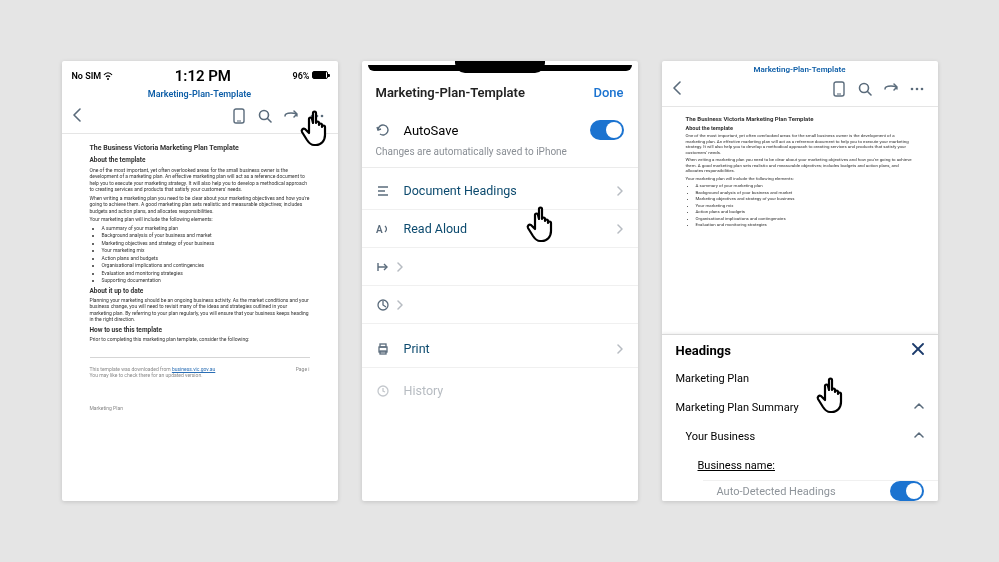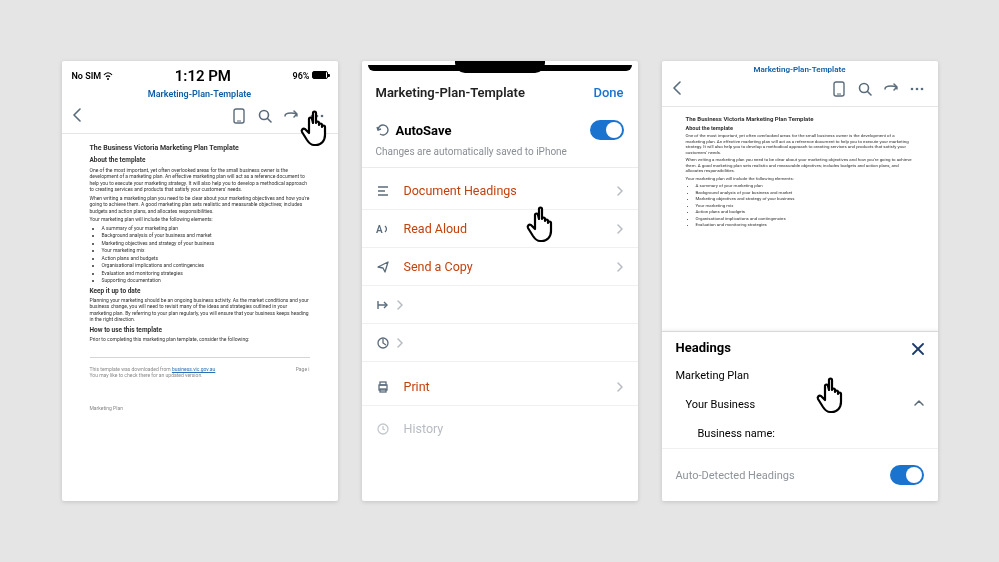--- a/index.html
+++ b/index.html
@@ -97,33 +97,33 @@
   .notch-bar .notch{position:absolute;left:50%;transform:translateX(-50%);top:0;width:90px;height:12px;background:#000;border-radius:0 0 10px 10px;}
   .sheet-title{flex:1;font-size:13px;font-weight:600;color:#222;}
   .done{font-size:13px;font-weight:500;color:#1b73d0;}
   .autosave-row{
     display:flex;
     align-items:center;
     padding:8px 14px 2px 14px;
   }
   .autosave-row .ico{width:20px;color:#5a6b7b;display:flex;align-items:center;}
   .autosave-row .ico svg{width:14px;height:14px;}
-  .autosave-row .label{font-size:13px;font-weight:700;flex:1;margin-left:0;}
+  .autosave-row .label{font-size:13px;font-weight:400;flex:1;margin-left:8px;}
   .toggle{width:34px;height:20px;background:#1b73d0;border-radius:10px;position:relative;}
   .toggle::after{content:"";position:absolute;right:2px;top:2px;width:16px;height:16px;background:#fff;border-radius:50%;}
   .autosave-hint{font-size:10px;color:#8a8f95;padding:4px 14px 10px 14px;border-bottom:1px solid #ebebeb;margin-bottom:4px;}
   .menu-item{
     display:flex;
     align-items:center;
     padding:9px 14px;
     border-bottom:1px solid #f0f0f0;
   }
   .menu-item .ico{width:20px;color:#5a6b7b;display:flex;align-items:center;}
   .menu-item .ico svg{width:14px;height:14px;}
-  .menu-item .label{font-size:12.5px;flex:1;margin-left:8px;color:#c2410c;}
+  .menu-item .label{font-size:12.5px;flex:1;margin-left:8px;color:#0c4a6e;}
   .menu-item .chev{color:#b7bcc2;}
   .menu-item .chev svg{width:8px;height:10px;}
   .menu-item.dim .label{color:#b7bcc2;}
   .menu-item.dim .ico{color:#c4c8cd;}
   
   .p3-titlebar{
     text-align:center;
     font-size:8px;
     font-weight:600;
     color:#0f5fa8;
@@ -150,40 +150,41 @@
   .p3-doc li{font-size:4.4px;margin-bottom:1px;}
   .headings-panel{
     position:absolute;
     left:0;right:0;bottom:0;
     background:#fff;
     border-top:1px solid #d8d8d8;
     box-shadow:0 -1px 3px rgba(0,0,0,.08);
   }
   .hp-header{
     display:flex;
-    align-items:flex-end;
+    align-items:flex-start;
     padding:8px 14px 6px 14px;
   }
   .hp-header .title{font-size:13px;font-weight:700;flex:1;}
   .hp-close{color:#1b3a6b;display:flex;}
   .hp-close svg{width:12px;height:12px;}
   .hp-item{
     display:flex;align-items:center;
     padding:8px 14px;
     font-size:11px;
   }
   .hp-item.l2{padding-left:24px;}
-  .hp-item.l3{padding-left:36px;}
+  .hp-item.l3{padding-left:36px;text-decoration:underline;}
   .hp-item .txt{flex:1;}
   .hp-item .chev{color:#5a6b7b;}
   .hp-item .chev svg{width:10px;height:10px;}
   .hp-autodetect{
     display:flex;align-items:center;
-    padding:16px 14px;
+    padding:0 14px;
     border-top:1px solid #f0f0f0;
+    margin-left:41px;
   }
   .hp-autodetect .txt{flex:1;font-size:11px;color:#8e949a;}
   .back svg{width:10px;height:14px;}
 </style>
 </head>
 <body>
 
 <svg width="0" height="0" style="position:absolute">
   <defs>
     <g id="svg-back">
@@ -322,21 +323,21 @@
       <ul>
         <li>A summary of your marketing plan</li>
         <li>Background analysis of your business and market</li>
         <li>Marketing objectives and strategy of your business</li>
         <li>Your marketing mix</li>
         <li>Action plans and budgets</li>
         <li>Organisational implications and contingencies</li>
         <li>Evaluation and monitoring strategies</li>
         <li>Supporting documentation</li>
       </ul>
-      <h2>Keep it up to date</h2>
+      <h2>About it up to date</h2>
       <p>Planning your marketing should be an ongoing business activity. As the market conditions and your business change, you will need to revisit many of the ideas and strategies outlined in your marketing plan. By referring to your plan regularly, you will ensure that your business keeps heading in the right direction.</p>
       <h2>How to use this template</h2>
       <p>Prior to completing this marketing plan template, consider the following:</p>
       <div class="disclaimer">
         <div class="left">
           <div><span>This template was downloaded from </span><a>business.vic.gov.au</a></div>
           <div>You may like to check there for an updated version.</div>
         </div>
         <div>Page i</div>
       </div>
@@ -381,31 +382,20 @@
             <use href="#svg-chev-r"></use>
           </svg></span>
     </div>
     <div class="menu-item">
       <span class="ico">
           <svg>
             <use href="#svg-readaloud"></use>
           </svg>
         </span>
       <span class="label">Read Aloud</span>
-      <span class="chev"><svg viewBox="0 0 6 10">
-            <use href="#svg-chev-r"></use>
-          </svg></span>
-    </div>
-    <div class="menu-item">
-      <span class="ico">
-          <svg>
-            <use href="#svg-sendcopy"></use>
-          </svg>
-        </span>
-      <span class="label">Send a Copy</span>
       <span class="chev"><svg viewBox="0 0 6 10">
             <use href="#svg-chev-r"></use>
           </svg></span>
     </div>
     <div class="menu-item">
       <span class="ico">
           <svg>
             <use href="#svg-export"></use>
           </svg>
         </span>
@@ -500,20 +490,26 @@
         <div class="title">Headings</div>
         <span class="hp-close">
             <svg viewBox="0 0 12 12">
               <use href="#svg-close"></use>
             </svg>
           </span>
       </div>
       <div class="hp-item">
         <span class="txt">Marketing Plan</span>
       </div>
+      <div class="hp-item">
+        <span class="txt">Marketing Plan Summary</span>
+        <span class="chev"><svg viewBox="0 0 10 10">
+              <use href="#svg-chev-up"></use>
+            </svg></span>
+      </div>
       <div class="hp-item l2">
         <span class="txt">Your Business</span>
         <span class="chev"><svg viewBox="0 0 10 10">
               <use href="#svg-chev-up"></use>
             </svg></span>
       </div>
       <div class="hp-item l3">
         <span class="txt">Business name:</span>
       </div>
       <div class="hp-autodetect">

